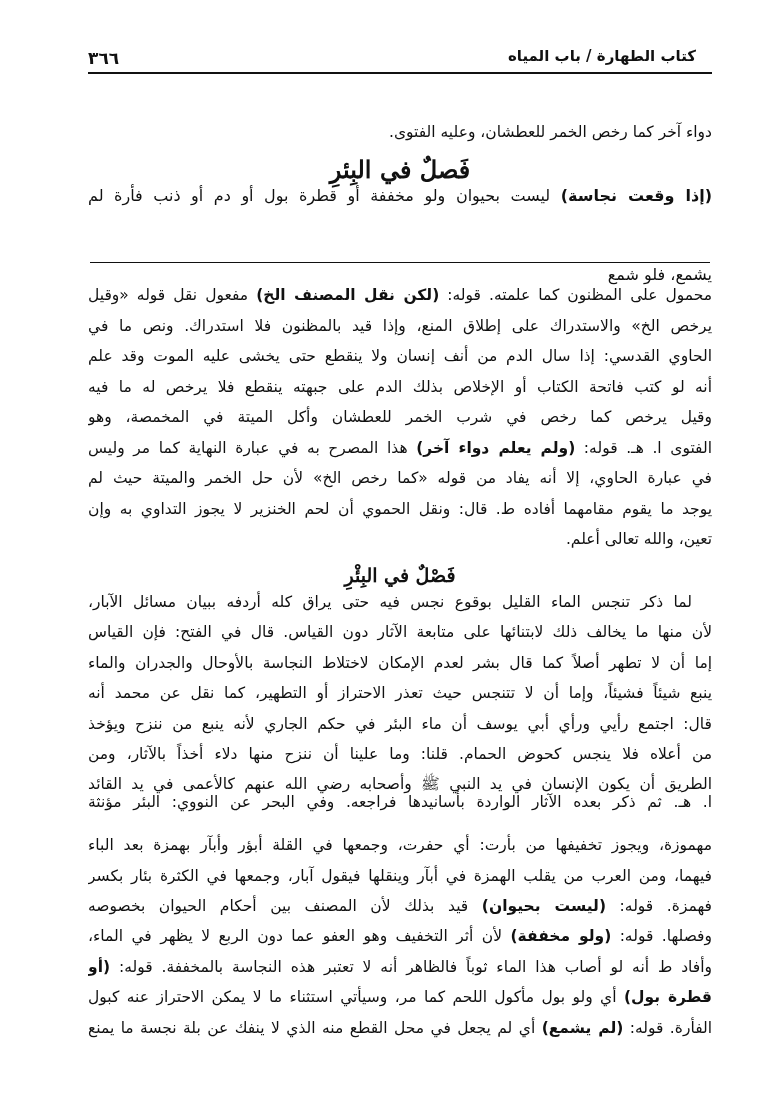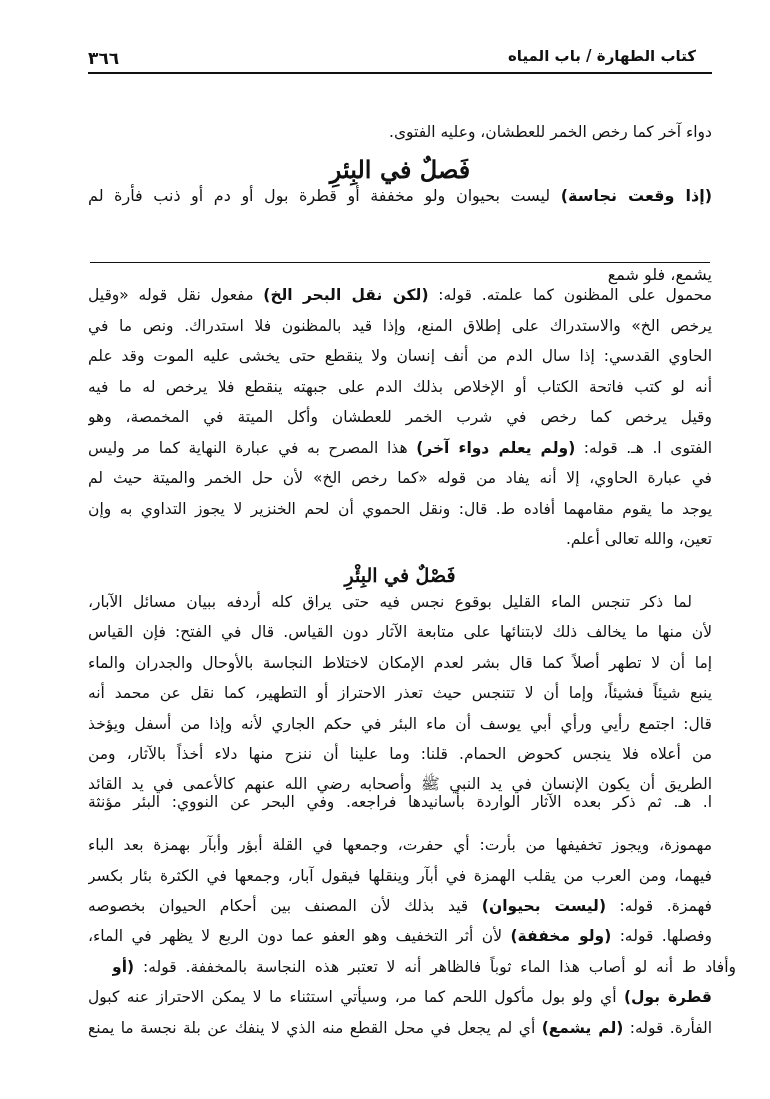--- a/index.html
+++ b/index.html
@@ -128,44 +128,44 @@
   <div class="heading-main" style="top:155px;">فَصلٌ في البِئرِ</div>
 
   <div class="line matn" style="top:184px;">
     <span class="bold">(إذا وقعت نجاسة)</span><span> ليست بحيوان ولو مخففة أو قطرة بول أو دم أو ذنب فأرة لم</span>
   </div>
   <div class="line matn last" style="top:228px;margin-top:35px;">يشمع، فلو شمع</div>
 
   <div class="matn-rule"></div>
 
   <div id="commentary1">
-      <div class="line" style="top: 283px;"><span class="seg">محمول على المظنون كما علمته. قوله: </span><span class="seg bold">(لكن نقل البحر الخ)</span><span class="seg"> مفعول نقل قوله «وقيل</span></div>
+      <div class="line" style="top: 283px;"><span class="seg">محمول على المظنون كما علمته. قوله: </span><span class="seg bold">(لكن نقل المصنف الخ)</span><span class="seg"> مفعول نقل قوله «وقيل</span></div>
       <div class="line" style="top: 313.5px;"><span class="seg">يرخص الخ» والاستدراك على إطلاق المنع، وإذا قيد بالمظنون فلا استدراك. ونص ما في</span></div>
       <div class="line" style="top: 344px;"><span class="seg">الحاوي القدسي: إذا سال الدم من أنف إنسان ولا ينقطع حتى يخشى عليه الموت وقد علم</span></div>
       <div class="line" style="top: 374.5px;"><span class="seg">أنه لو كتب فاتحة الكتاب أو الإخلاص بذلك الدم على جبهته ينقطع فلا يرخص له ما فيه</span></div>
       <div class="line" style="top: 405px;"><span class="seg">وقيل يرخص كما رخص في شرب الخمر للعطشان وأكل الميتة في المخمصة، وهو</span></div>
       <div class="line" style="top: 435.5px;"><span class="seg">الفتوى ا. هـ. قوله: </span><span class="seg bold">(ولم يعلم دواء آخر)</span><span class="seg"> هذا المصرح به في عبارة النهاية كما مر وليس</span></div>
       <div class="line" style="top: 466px;"><span class="seg">في عبارة الحاوي، إلا أنه يفاد من قوله «كما رخص الخ» لأن حل الخمر والميتة حيث لم</span></div>
       <div class="line" style="top: 496.5px;"><span class="seg">يوجد ما يقوم مقامهما أفاده ط. قال: ونقل الحموي أن لحم الخنزير لا يجوز التداوي به وإن</span></div>
       <div class="line last" style="top: 527px;"><span class="seg">تعين، والله تعالى أعلم.</span></div>
     </div>
 
   <div class="heading-sub" style="top:562px;">فَصْلٌ في البِئْرِ</div>
 
   <div id="commentary2">
       <div class="line indent" style="top: 590px;"><span class="seg">لما ذكر تنجس الماء القليل بوقوع نجس فيه حتى يراق كله أردفه ببيان مسائل الآبار،</span></div>
       <div class="line" style="top: 620.4px;"><span class="seg">لأن منها ما يخالف ذلك لابتنائها على متابعة الآثار دون القياس. قال في الفتح: فإن القياس</span></div>
       <div class="line" style="top: 650.8px;"><span class="seg">إما أن لا تطهر أصلاً كما قال بشر لعدم الإمكان لاختلاط النجاسة بالأوحال والجدران والماء</span></div>
       <div class="line" style="top: 681.2px;"><span class="seg">ينبع شيئاً فشيئاً، وإما أن لا تتنجس حيث تعذر الاحتراز أو التطهير، كما نقل عن محمد أنه</span></div>
-      <div class="line" style="top: 711.6px;"><span class="seg">قال: اجتمع رأيي ورأي أبي يوسف أن ماء البئر في حكم الجاري لأنه وإذا من أسفل ويؤخذ</span></div>
+      <div class="line" style="top: 711.6px;"><span class="seg">قال: اجتمع رأيي ورأي أبي يوسف أن ماء البئر في حكم الجاري لأنه ينبع من ننزح ويؤخذ</span></div>
       <div class="line" style="top: 742px;"><span class="seg">من أعلاه فلا ينجس كحوض الحمام. قلنا: وما علينا أن ننزح منها دلاء أخذاً بالآثار، ومن</span></div>
       <div class="line" style="top: 772.4px;"><span class="seg">الطريق أن يكون الإنسان في يد النبي ﷺ وأصحابه رضي الله عنهم كالأعمى في يد القائد</span></div>
       <div class="line" style="top: 790px;"><span class="seg">ا. هـ. ثم ذكر بعده الآثار الواردة بأسانيدها فراجعه. وفي البحر عن النووي: البئر مؤنثة</span></div>
       <div class="line" style="top: 833.2px;"><span class="seg">مهموزة، ويجوز تخفيفها من بأرت: أي حفرت، وجمعها في القلة أبؤر وأبآر بهمزة بعد الباء</span></div>
       <div class="line" style="top: 863.6px;"><span class="seg">فيهما، ومن العرب من يقلب الهمزة في أبآر وينقلها فيقول آبار، وجمعها في الكثرة بئار بكسر</span></div>
       <div class="line" style="top: 894px;"><span class="seg">فهمزة. قوله: </span><span class="seg bold">(ليست بحيوان)</span><span class="seg"> قيد بذلك لأن المصنف بين أحكام الحيوان بخصوصه</span></div>
       <div class="line" style="top: 924.4px;"><span class="seg">وفصلها. قوله: </span><span class="seg bold">(ولو مخففة)</span><span class="seg"> لأن أثر التخفيف وهو العفو عما دون الربع لا يظهر في الماء،</span></div>
-      <div class="line" style="top: 954.8px; margin-left: 24px;"><span class="seg">وأفاد ط أنه لو أصاب هذا الماء ثوباً فالظاهر أنه لا تعتبر هذه النجاسة بالمخففة. قوله: </span><span class="seg bold">(أو</span></div>
+      <div class="line" style="top: 954.8px;"><span class="seg">وأفاد ط أنه لو أصاب هذا الماء ثوباً فالظاهر أنه لا تعتبر هذه النجاسة بالمخففة. قوله: </span><span class="seg bold">(أو</span></div>
       <div class="line" style="top: 985.2px;"><span class="seg bold">قطرة بول)</span><span class="seg"> أي ولو بول مأكول اللحم كما مر، وسيأتي استثناء ما لا يمكن الاحتراز عنه كبول</span></div>
       <div class="line" style="top: 1015.6px;"><span class="seg">الفأرة. قوله: </span><span class="seg bold">(لم يشمع)</span><span class="seg"> أي لم يجعل في محل القطع منه الذي لا ينفك عن بلة نجسة ما يمنع</span></div>
     </div>
 
 </div>
 
 </body></html>

